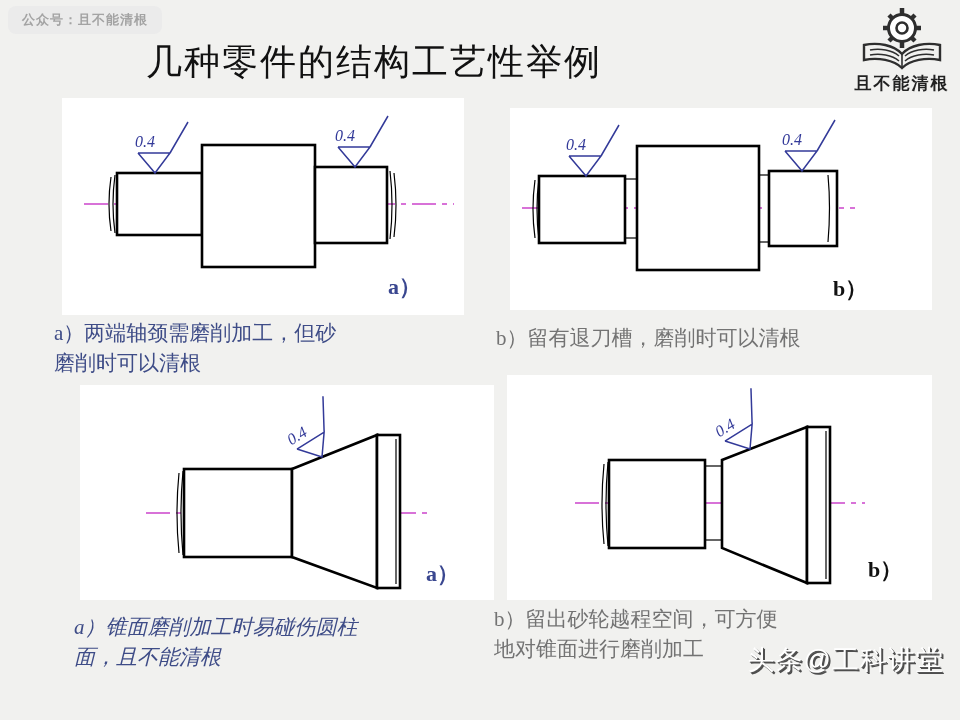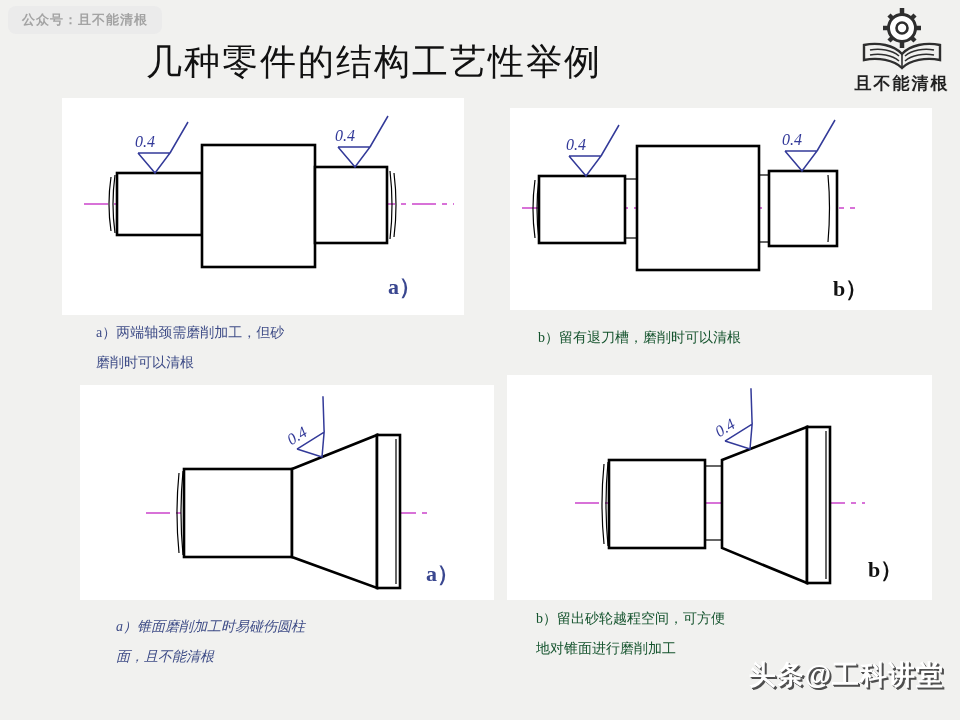--- a/index.html
+++ b/index.html
@@ -19,28 +19,28 @@
   .panel svg{display:block;}
   .part{fill:#ffffff;stroke:#000;stroke-width:2.6;}
   .thin{fill:none;stroke:#000;stroke-width:1.2;}
   .center{stroke:#cc44cc;stroke-width:1.4;stroke-dasharray:24 6 5 6;fill:none;}
   .rs{fill:none;stroke:#333a99;stroke-width:1.5;}
   .rstext{fill:#333a99;font:italic 16px "Liberation Serif","DejaVu Serif",serif;}
   .figlabel{font:bold 22px "Liberation Serif","DejaVu Serif",serif;}
   .lblue{fill:#3a4790;}
   .lblack{fill:#111;}
   .caption{position:absolute;font-family:"Liberation Serif","DejaVu Serif",serif;
-           font-size:14px;line-height:30px;white-space:nowrap;margin-left:42px;}
+           font-size:21px;line-height:30px;white-space:nowrap;}
   .cap-blue{color:#3e4c87;}
-  .cap-black{color:#14532d;}
+  .cap-black{color:#737373;}
   .cap1{left:54px;top:318px;}
   .cap2{left:496px;top:323px;}
   .cap3{left:74px;top:612px;font-style:italic;}
   .cap4{left:494px;top:604px;}
-  .watermark{position:absolute;right:16px;top:657px;font-size:27px;font-weight:bold;color:#fff;
+  .watermark{position:absolute;right:16px;top:642px;font-size:27px;font-weight:normal;color:#fff;
              letter-spacing:1px;text-shadow:2px 2px 0 #4e4e4e,1px 1px 0 #5a5a5a;}
 </style>
 </head>
 <body>
 
 <div class="badge">公众号：且不能清根</div>
 
 <h1 class="title">几种零件的结构工艺性举例</h1>
 
 <div class="logo">

